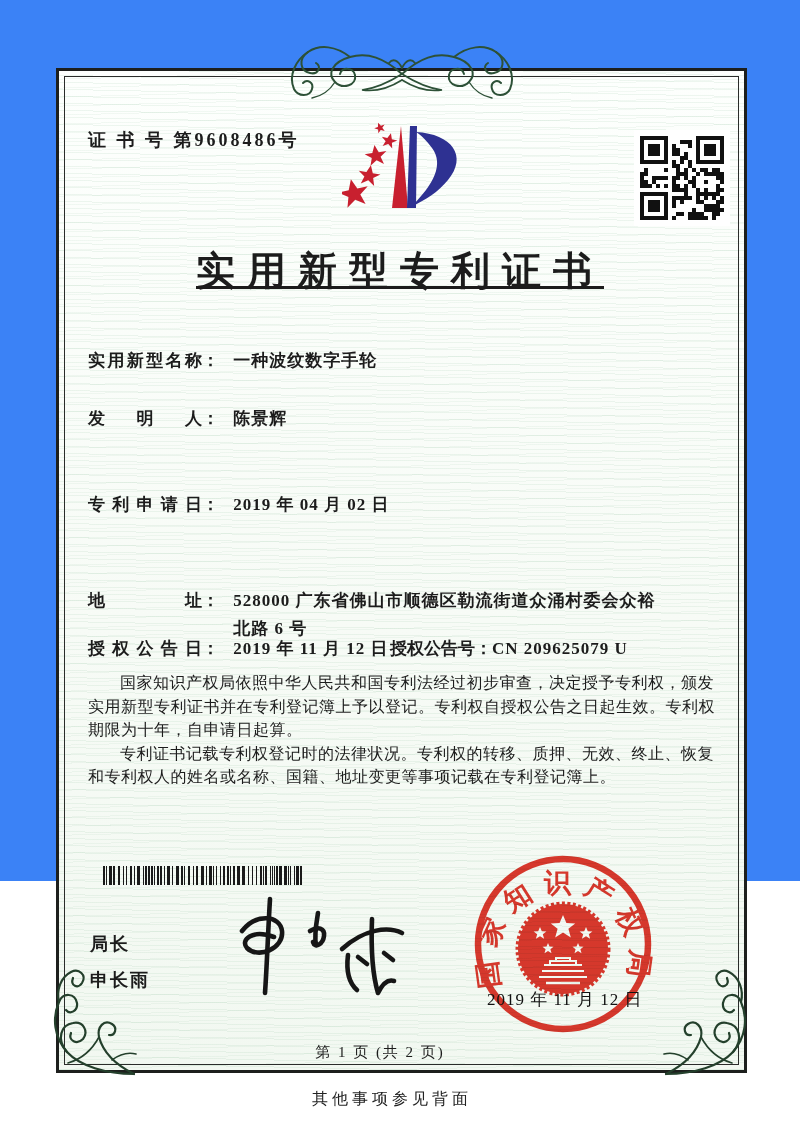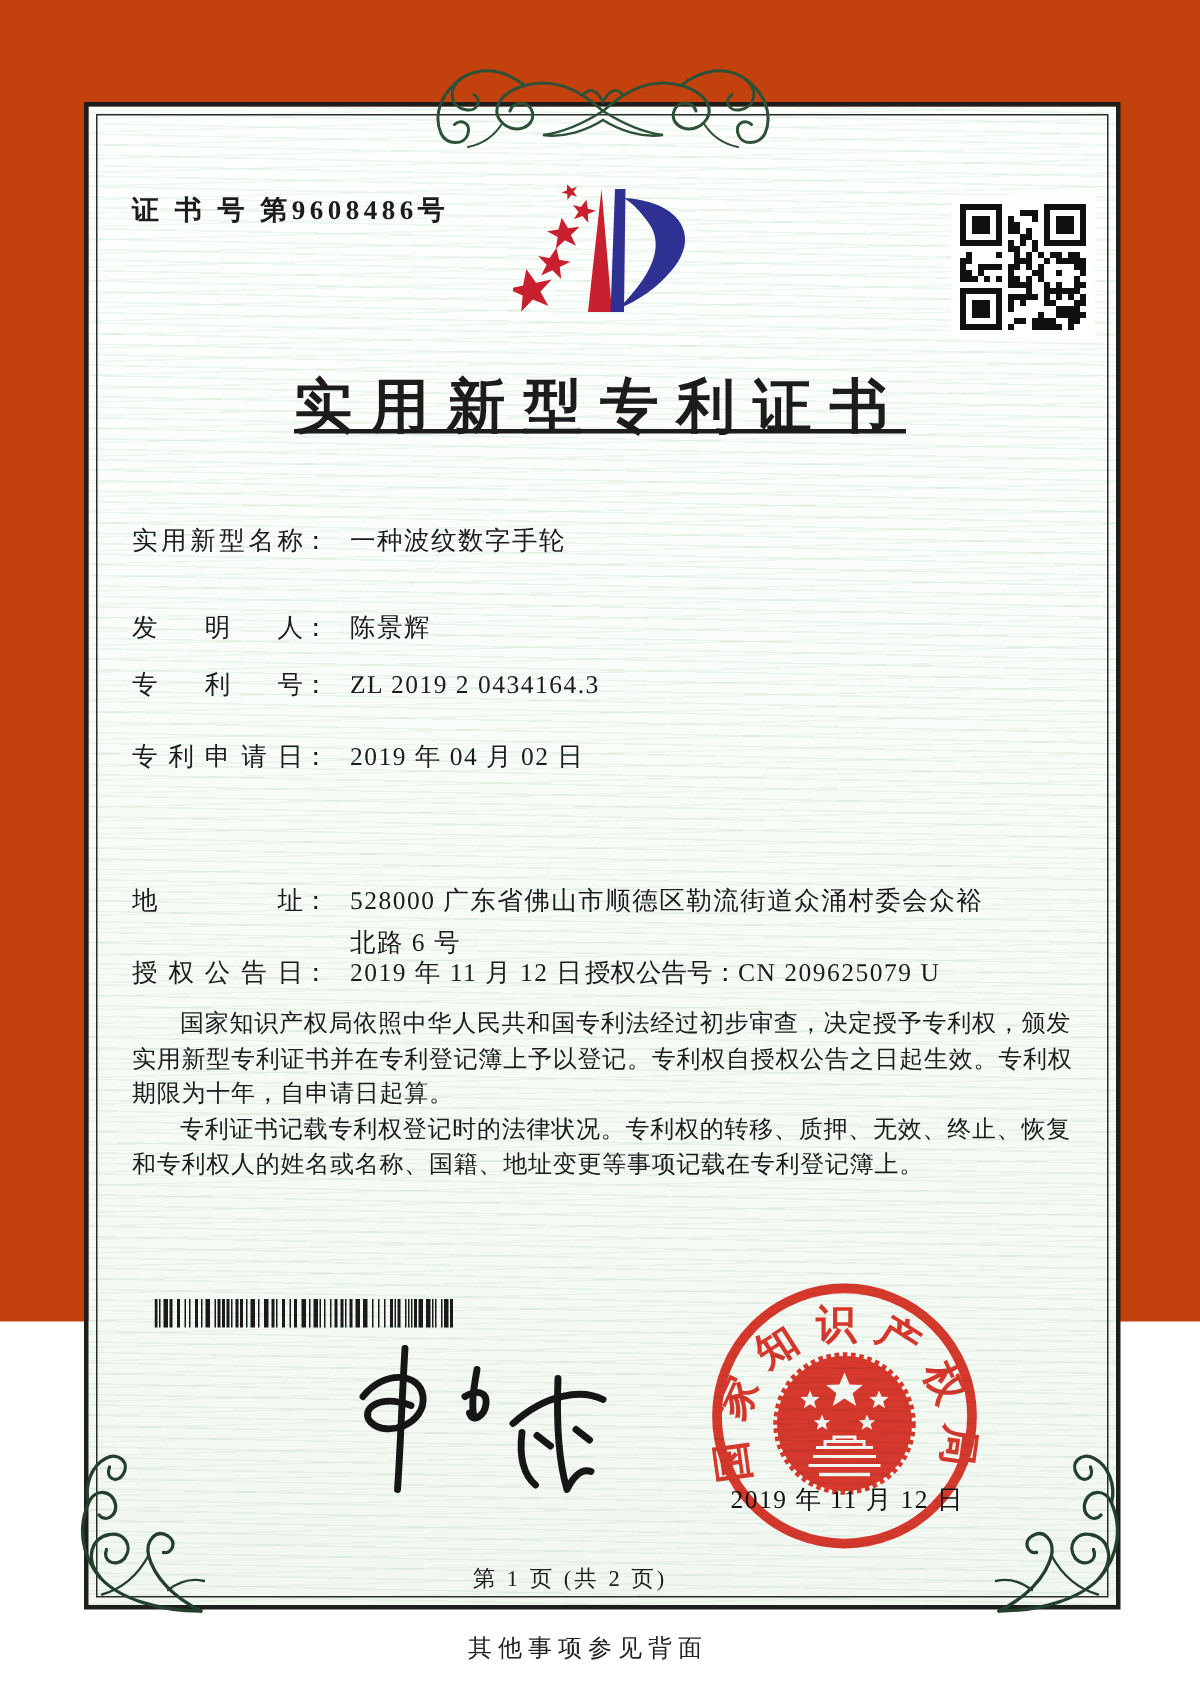--- a/index.html
+++ b/index.html
@@ -1,18 +1,18 @@
 <!DOCTYPE html>
 <html><head>
 <meta charset="utf-8">
 <style>
   * { margin:0; padding:0; box-sizing:border-box; }
   html,body { width:800px; height:1132px; background:#ffffff; overflow:hidden;
     font-family:"Liberation Serif","DejaVu Serif",serif; color:#1c1c1c; }
-  #page { position:relative; width:800px; height:881px; background:#c2410c; }
+  #page { position:relative; width:800px; height:881px; background:#3b82f6; }
 
   
   .frame { position:absolute; left:56px; top:68px; width:691px; height:1005px;
     border:3px solid #1d1f1d; outline:1px solid #2a2c2a; outline-offset:-9px;
     background:
       repeating-linear-gradient(1.2deg, rgba(140,190,155,0.14) 0 1px, rgba(255,255,255,0) 1px 7px),
       repeating-linear-gradient(-1.5deg, rgba(140,190,155,0.10) 0 1px, rgba(255,255,255,0) 1px 9px),
       linear-gradient(180deg, #fdfffd 0%, #f7fbf6 55%, #f2f8f1 100%);
   }
 
@@ -20,21 +20,21 @@
   .orn svg { display:block; }
 
   
   .cert-no { position:absolute; left:88px; top:128px; font-size:18px; letter-spacing:3px; font-weight:bold; }
   .logo { position:absolute; left:342px; top:118px; width:142px; height:104px; }
   .qr { position:absolute; left:634px; top:130px; width:96px; height:96px; background:#fff; }
   .title { position:absolute; left:0; top:244px; width:800px; text-align:center;
     font-size:39px; font-weight:bold; letter-spacing:12px;text-decoration:underline; }
 
   
-  .frow { position:absolute; left:88px; width:640px; font-size:17px; line-height:24px; }
+  .frow { position:absolute; left:88px; width:640px; font-size:17px; line-height:24px;font-weight:bold; }
   .flabel { display:inline-block; width:114px; text-align:justify; text-align-last:justify;
     -moz-text-align-last:justify; vertical-align:top; }
   .flabel::after { content:""; display:inline-block; width:100%; }
   .fcolon { display:inline-block; vertical-align:top; }
   .fval { display:inline-block; vertical-align:top; margin-left:10px; letter-spacing:1px; }
   .fval.wrap { width:434px; line-height:28px; margin-top:-2px; }
   .fpair2 { position:absolute; left:302px; top:0; white-space:nowrap; }
 
   
   .body-text { position:absolute; left:88px; top:671px; width:630px;
@@ -258,24 +258,20 @@
   <div class="title">实用新型专利证书</div>
 
   <div class="frow" style="top:349px">
     <span class="flabel">实用新型名称</span><span class="fcolon">：</span>
     <span class="fval">一种波纹数字手轮</span>
   </div>
   <div class="frow" style="top:407px">
     <span class="flabel">发明人</span><span class="fcolon">：</span>
     <span class="fval">陈景辉</span>
   </div>
-  <div class="frow" style="top:445px">
-    <span class="flabel">专利号</span><span class="fcolon">：</span>
-    <span class="fval">ZL 2019 2 0434164.3</span>
-  </div>
   <div class="frow" style="top:493px">
     <span class="flabel">专利申请日</span><span class="fcolon">：</span>
     <span class="fval">2019 年 04 月 02 日</span>
   </div>
   <div class="frow" style="top:589px">
     <span class="flabel">地址</span><span class="fcolon">：</span>
     <span class="fval wrap">528000 广东省佛山市顺德区勒流街道众涌村委会众裕北路 6 号</span>
   </div>
   <div class="frow" style="top:637px">
     <span class="flabel">授权公告日</span><span class="fcolon">：</span>
@@ -341,20 +337,24 @@
         <rect x="173" y="0" width="2" height="19" fill="#1a1a1a"></rect>
         <rect x="176" y="0" width="3" height="19" fill="#1a1a1a"></rect>
         <rect x="181" y="0" width="3" height="19" fill="#1a1a1a"></rect>
         <rect x="185" y="0" width="1" height="19" fill="#1a1a1a"></rect>
         <rect x="187" y="0" width="1" height="19" fill="#1a1a1a"></rect>
         <rect x="191" y="0" width="1" height="19" fill="#1a1a1a"></rect>
         <rect x="193" y="0" width="3" height="19" fill="#1a1a1a"></rect>
         <rect x="197" y="0" width="2" height="19" fill="#1a1a1a"></rect>
       </svg></div>
 
+  <div class="officer">
+    <div>局长</div>
+    <div>申长雨</div>
+  </div>
 
   <div class="signature">
     <svg width="190" height="108" viewBox="0 0 190 108" fill="none" stroke="#161616" stroke-width="4.6" stroke-linecap="round" stroke-linejoin="round">
       <path d="M44,6 C42,38 41,72 39,100"></path>
       <path d="M16,38 C30,20 54,22 56,38 C58,56 32,66 21,55 C14,47 26,36 48,44"></path>
       <path d="M92,20 C90,32 88,42 90,52"></path>
       <path d="M84,38 C92,33 99,35 98,43 C97,51 89,56 87,49"></path>
       <path d="M116,56 C138,36 162,33 176,40"></path>
       <path d="M146,26 C145,52 146,80 152,100 C157,90 162,86 168,88"></path>
       <path d="M122,62 C120,78 123,90 131,97"></path>

